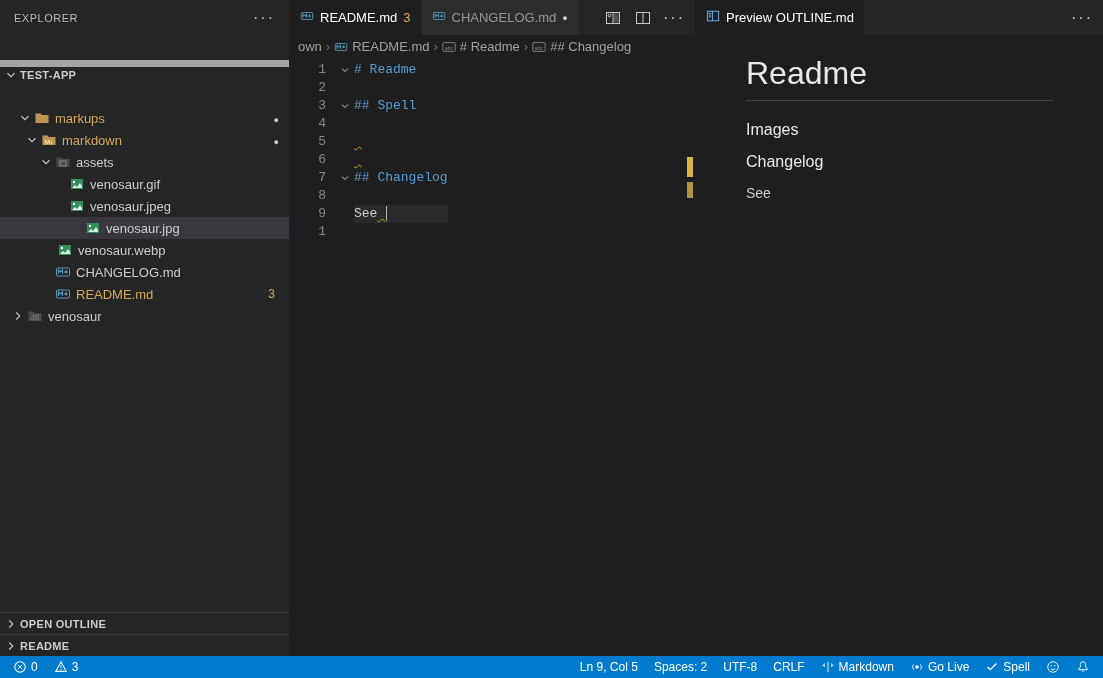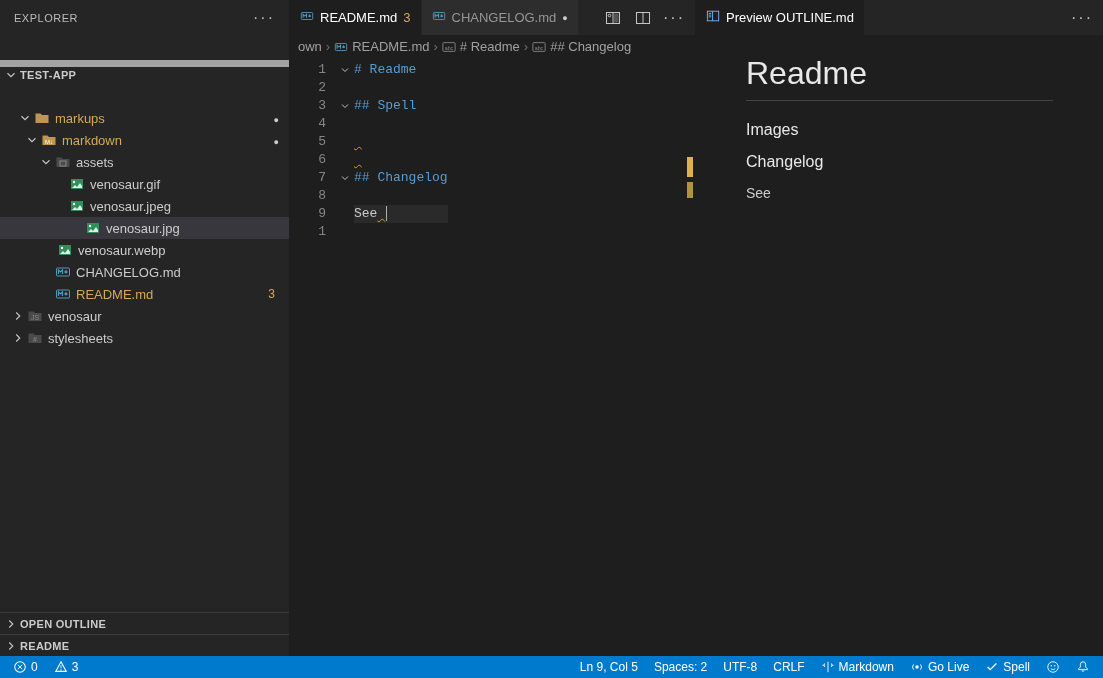--- a/index.html
+++ b/index.html
@@ -245,34 +245,20 @@
               <path d="M6 4l4 4-4 4" stroke="#c5c5c5" stroke-width="1.3" fill="none"></path>
             </svg>
           </span>
           <span class="ico">
             <svg viewBox="0 0 16 16">
               <path d="M1.5 3.5h5l1.5 1.5h6.5v8h-13z" fill="#4a4a4a"></path>
               <text x="8" y="12" font-size="7" fill="#888" text-anchor="middle">JS</text>
             </svg>
           </span>
           <span class="lbl ">venosaur</span>
-        </div>
-        <div class="row" style="padding-left: 10px;">
-          <span class="chev">
-            <svg viewBox="0 0 16 16">
-              <path d="M6 4l4 4-4 4" stroke="#c5c5c5" stroke-width="1.3" fill="none"></path>
-            </svg>
-          </span>
-          <span class="ico">
-            <svg viewBox="0 0 16 16">
-              <path d="M1.5 3.5h5l1.5 1.5h6.5v8h-13z" fill="#4a4a4a"></path>
-              <text x="8" y="12" font-size="7" fill="#888" text-anchor="middle">#</text>
-            </svg>
-          </span>
-          <span class="lbl ">stylesheets</span>
         </div>
       </div>
     <div class="bottom-sections">
       <div class="section-title">
         <svg viewBox="0 0 16 16">
             <path d="M6 4l4 4-4 4" stroke="#c5c5c5" stroke-width="1.3" fill="none"></path>
           </svg>
         <span>OPEN OUTLINE</span>
       </div>
       <div class="section-title">

